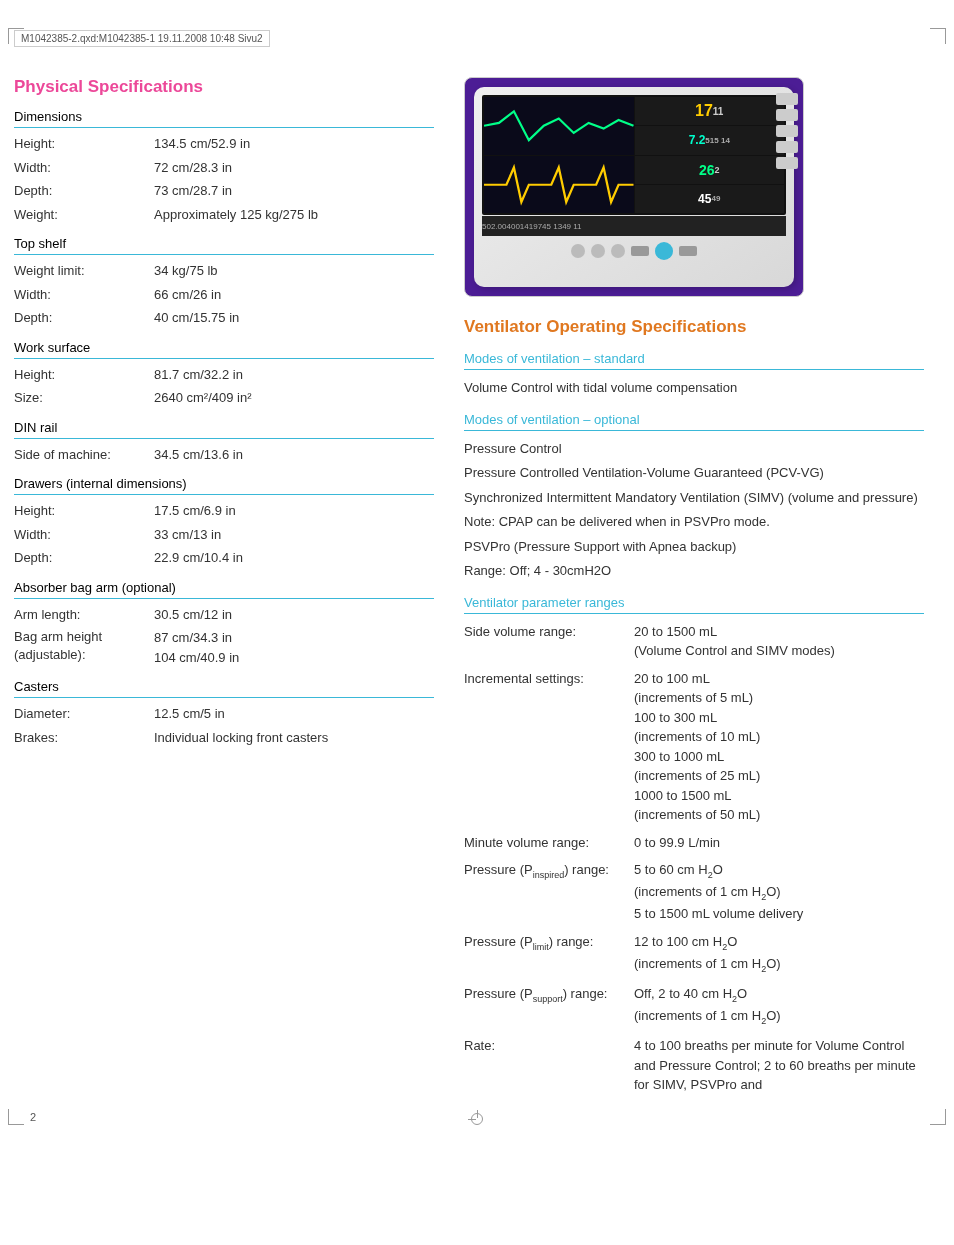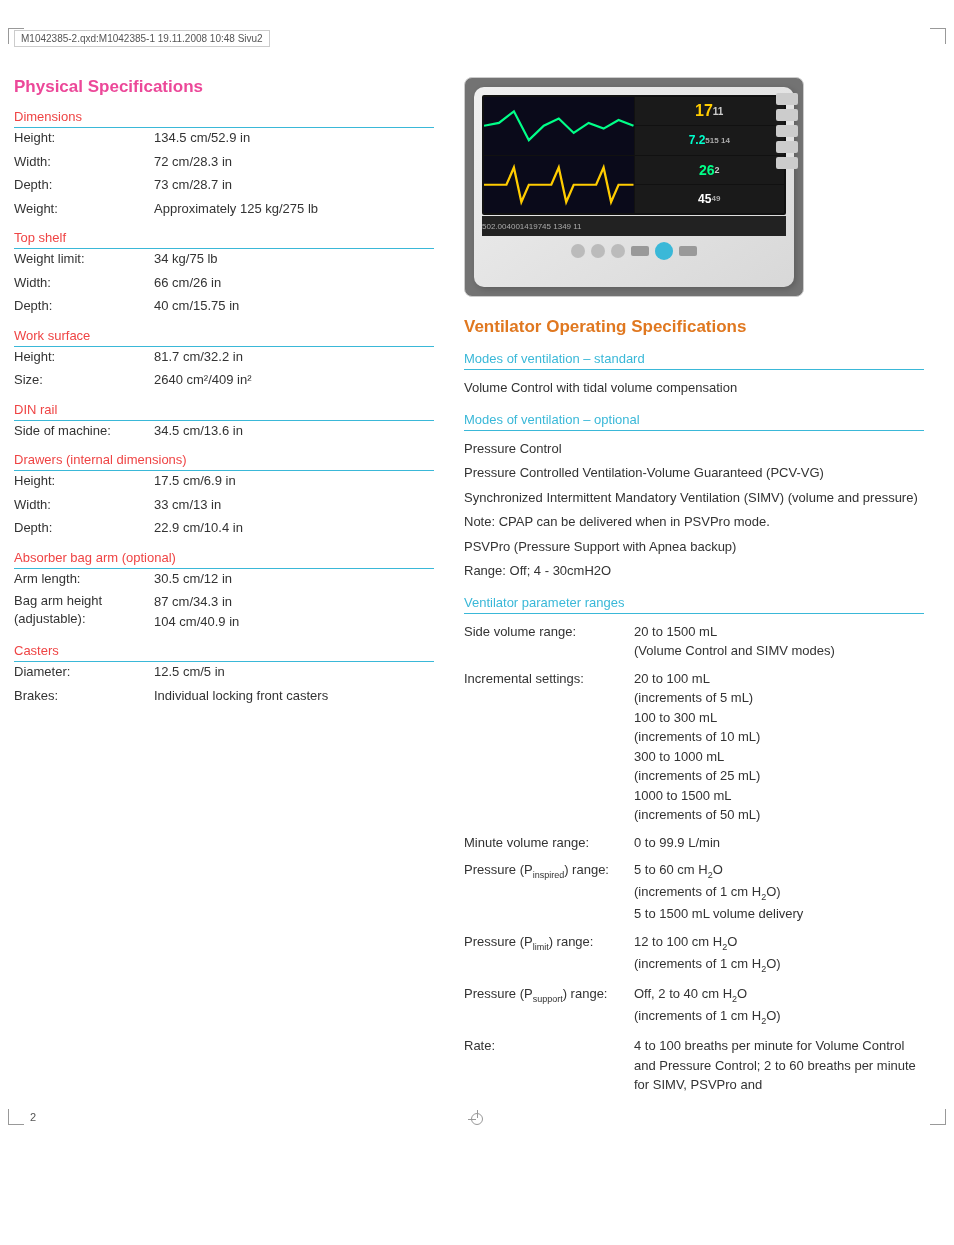--- a/index.html
+++ b/index.html
@@ -38,24 +38,25 @@
       flex: 1;
     }
     .section-title {
       font-size: 17px;
       font-weight: bold;
       color: #ec4899;
       margin-bottom: 10px;
     }
     .subsection-title {
       font-size: 13px;
-      color: #ef4444;
+      color: #000000;
       font-weight: normal;
       border-bottom: 1px solid #3ab8d8;
       padding-bottom: 3px;
+      margin-bottom: 6px;
       margin-top: 12px;
     }
     .spec-row {
       display: flex;
       margin-bottom: 4px;
       line-height: 1.5;
     }
     .spec-label {
       width: 140px;
       flex-shrink: 0;
@@ -67,21 +68,21 @@
     .page-num {
       position: absolute;
       bottom: 10px;
       left: 30px;
       font-size: 11px;
       color: #555;
     }
     .monitor-img {
       width: 340px;
       height: 220px;
-      background: #737373;
+      background: #4c1d95;
       border: 1px solid #ccc;
       border-radius: 8px;
       margin-bottom: 20px;
       position: relative;
       overflow: hidden;
       display: flex;
       align-items: center;
       justify-content: center;
     }
     .monitor-body {

